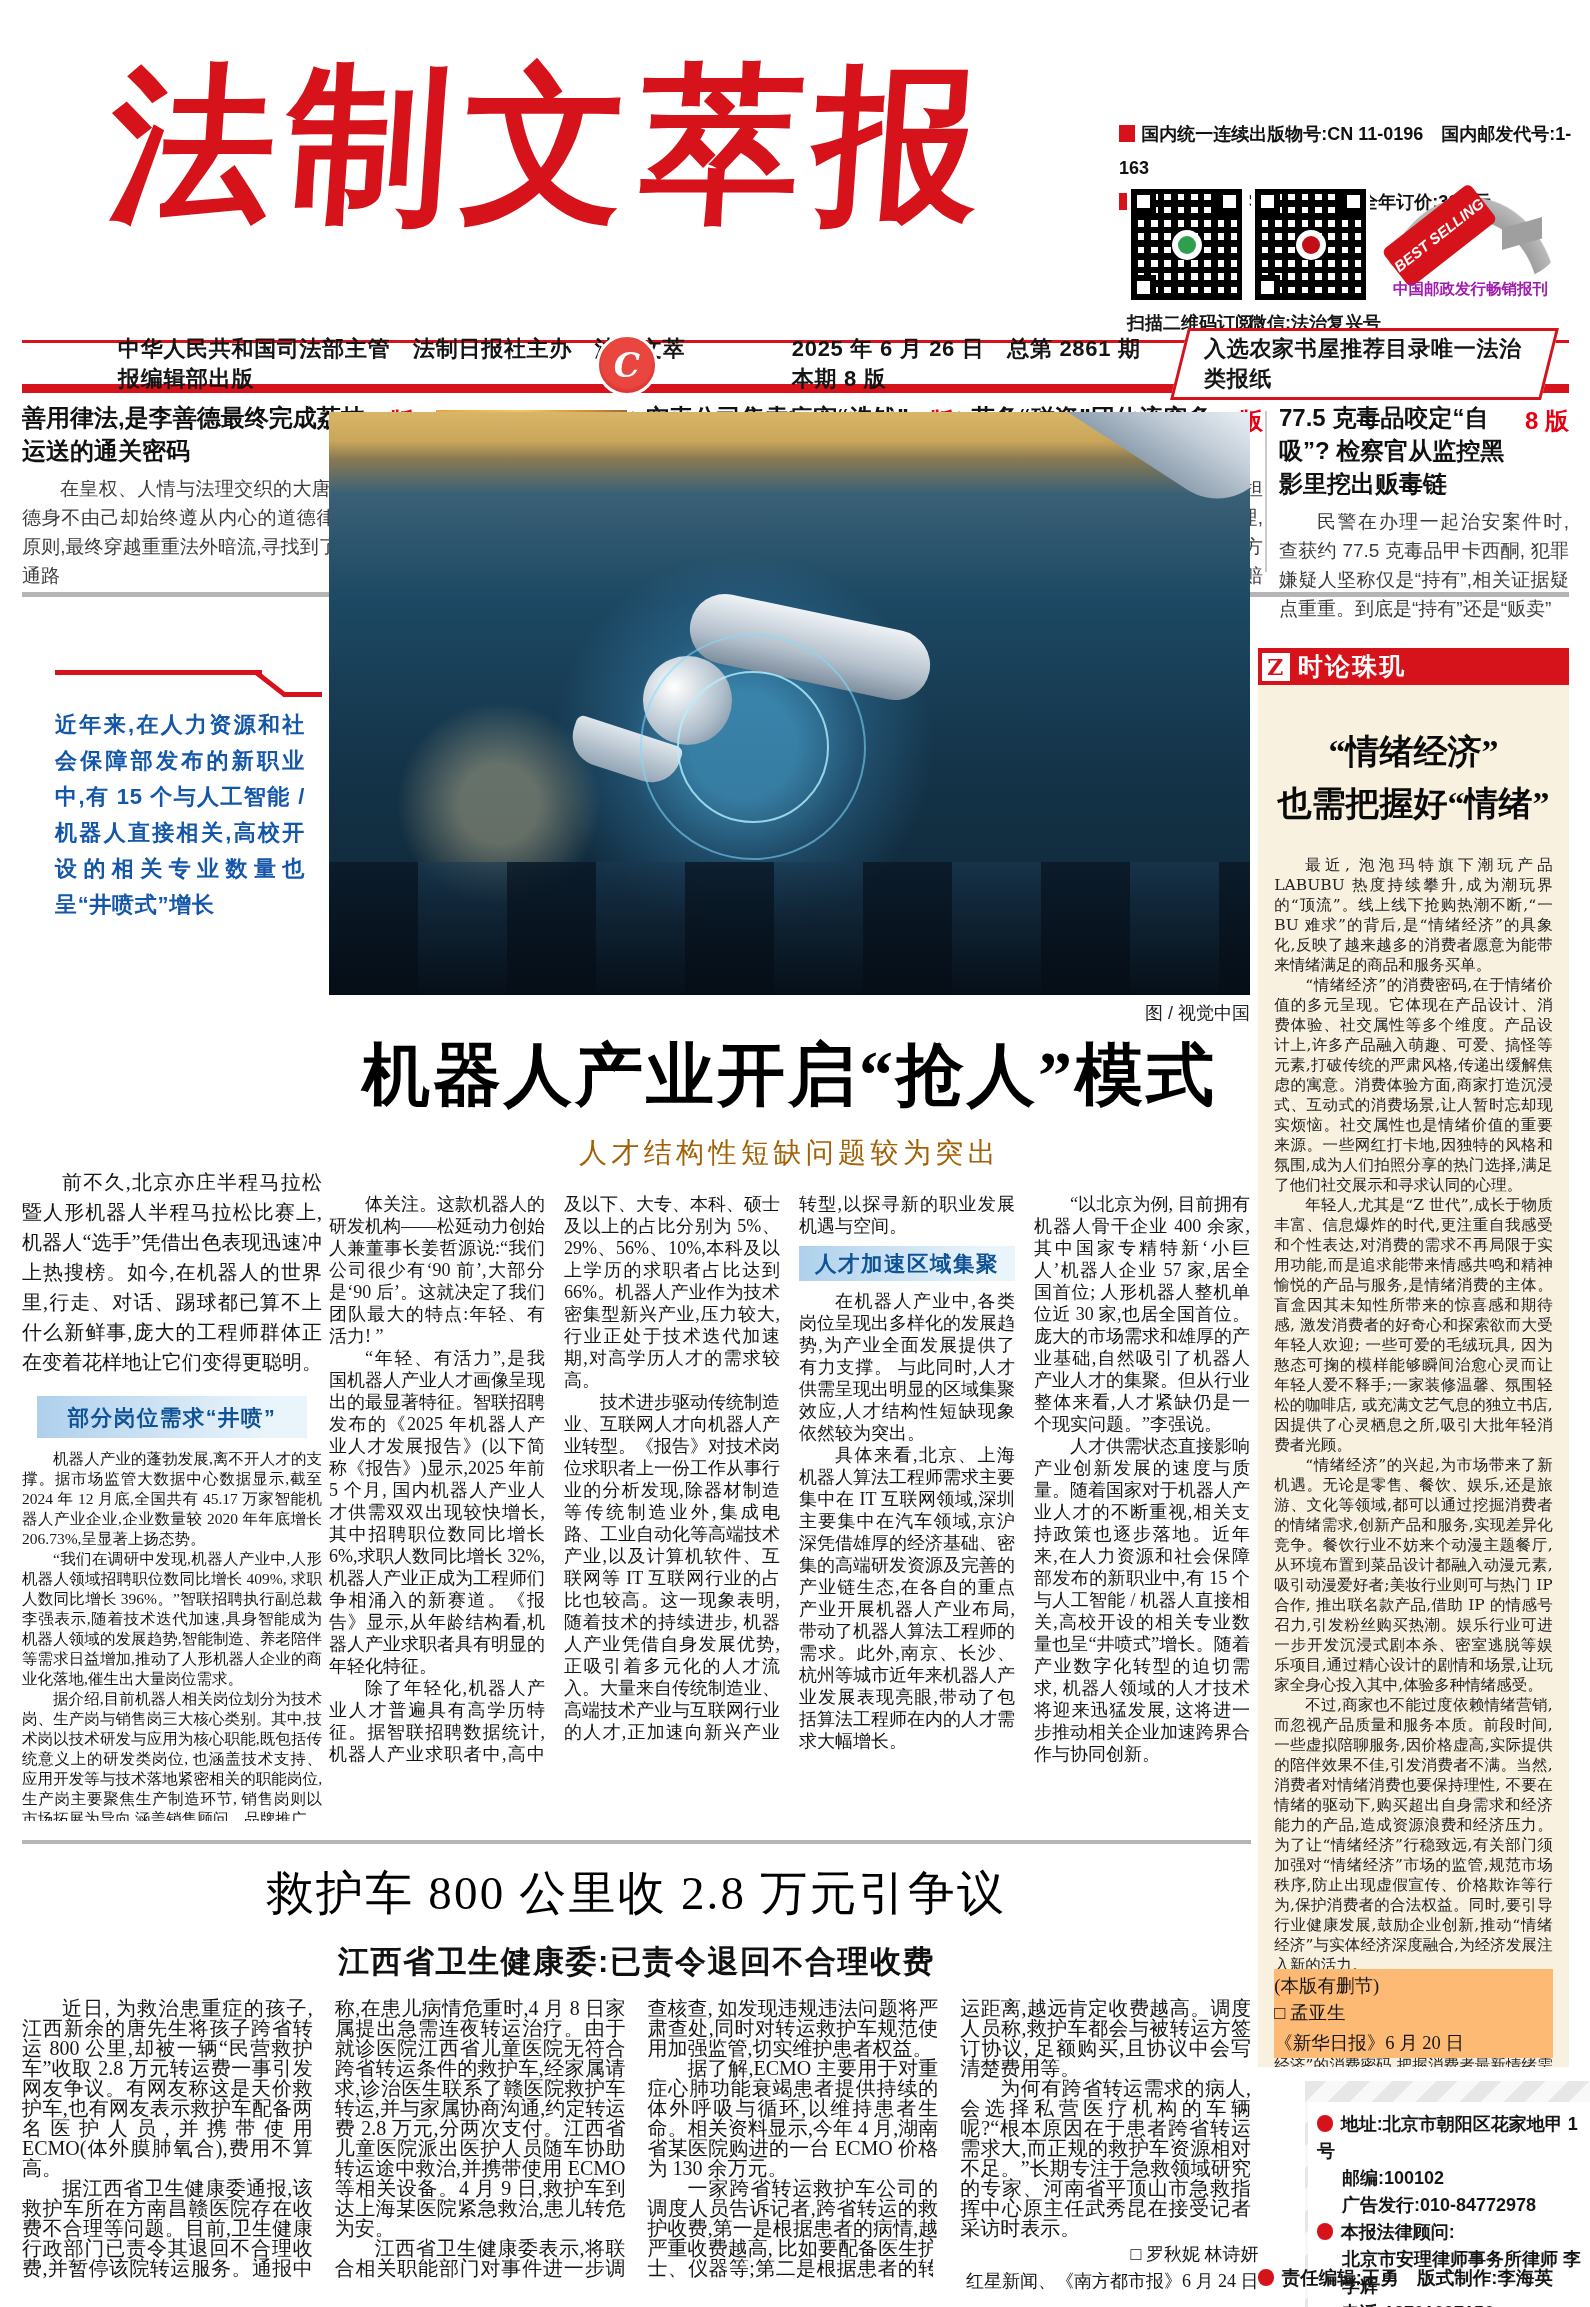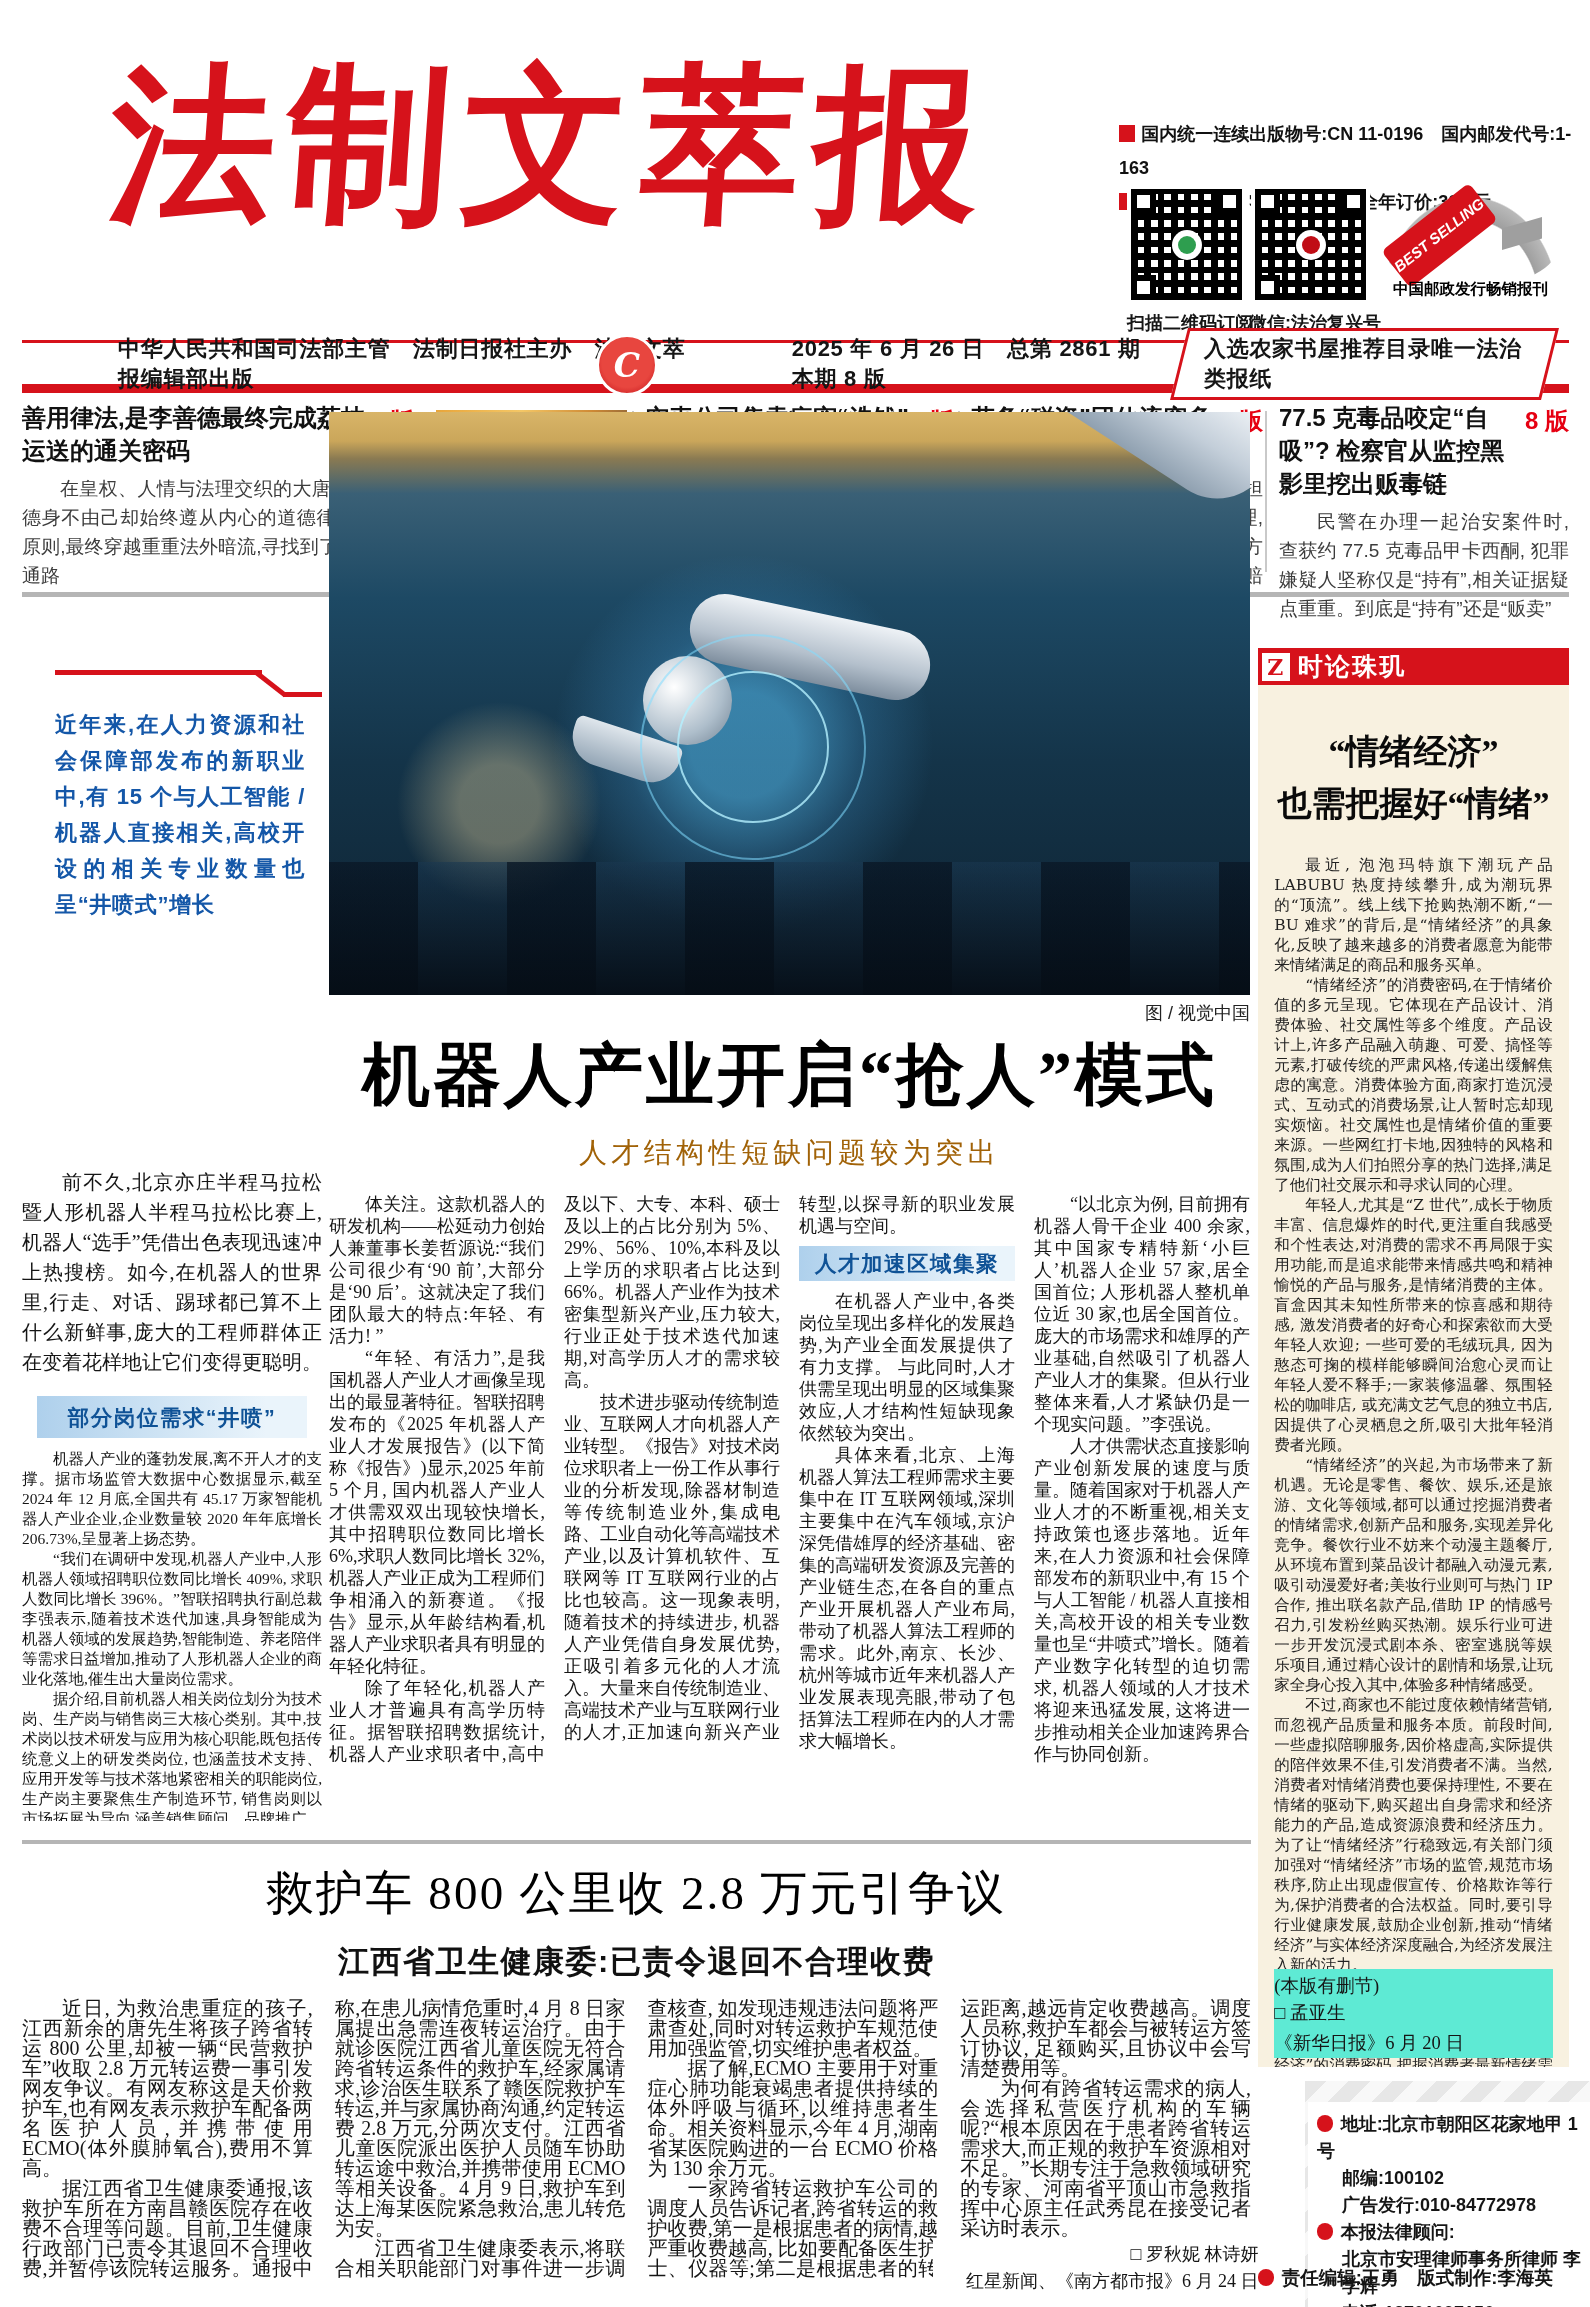--- a/index.html
+++ b/index.html
@@ -21,21 +21,21 @@
   .qr .c i{display:block;width:18px;height:18px;border-radius:50%;}
   .qr-cap{position:absolute;top:311px;font-size:18px;font-weight:bold;}
   .badge{position:absolute;left:1378px;top:184px;width:185px;height:122px;}
   .badge-swoosh{position:absolute;left:4.4px;top:13.3px;width:176px;height:89px;border-radius:50% 50% 45% 45%;
         background:radial-gradient(ellipse at 50% 120%, transparent 55%, #9f9f9f 56%, #b9b9b9 70%, transparent 71%);}
   .badge-ribbon{position:absolute;left:6px;top:28px;width:111px;height:47px;background:#d6121b;
         transform:rotate(-38deg);border-radius:6px;display:flex;align-items:center;justify-content:center;}
   .badge-ribbon span{color:#fff;font-weight:bold;font-size:15px;font-style:italic;line-height:16.3px;text-align:center;}
   .badge-post{position:absolute;right:21px;top:33px;width:40px;height:33px;background:#9f9f9f;
         clip-path:polygon(0 35%,100% 0,100% 65%,0 100%);}
-  .badge-cap{position:absolute;left:0;top:95px;width:185px;text-align:center;color:#000000;font-weight:bold;font-size:15.5px;}
+  .badge-cap{position:absolute;left:0;top:95px;width:185px;text-align:center;color:#a21caf;font-weight:bold;font-size:15.5px;}
   
   .dateline{position:absolute;left:22px;top:340px;width:1547px;height:41px;border-top:3.7px solid #d6121b;
         border-bottom:9px solid #d6121b;display:flex;align-items:center;font-weight:bold;font-size:22px;}
   .dateline-left{margin-left:96px;letter-spacing:0.7px;}
   .dateline-logo{position:absolute;left:574px;top:-9px;width:56px;height:56px;border-radius:50%;
         background:radial-gradient(circle at 50% 45%,#e8463f 0 60%,#c00d16 100%);border:3px solid #fff;
         display:flex;align-items:center;justify-content:center;color:#fff;font-family:"DejaVu Serif",serif;
         font-size:33px;font-style:italic;}
   .dateline-date{margin-left:89px;letter-spacing:0.7px;}
   .dateline-note{margin-left:auto;margin-right:19px;border:3px solid #d6121b;background:#fff;
@@ -100,21 +100,21 @@
   .opinion{position:absolute;left:1258px;top:648px;width:311px;height:1419px;background:#f8f1e0;overflow:hidden;}
   .op-kicker{height:37px;background:#d6121b;color:#fff;display:flex;align-items:center;gap:7.4px;
         font-size:25px;font-weight:bold;padding-left:4.4px;letter-spacing:2.2px;}
   .op-logo{width:28px;height:28px;background:#fff;color:#d6121b;display:flex;align-items:center;justify-content:center;
         font-weight:bold;font-size:22px;font-family:"DejaVu Serif",serif;}
   .op-title{margin:41px 6px 25px;text-align:center;font-family:"Liberation Serif",serif;font-weight:bold;
         font-size:34px;line-height:52px;color:#0a0a0a;}
   .op-body{padding:0 16.3px;font-family:"DejaVu Serif",serif;font-size:15.5px;line-height:20px;text-align:justify;color:#222;}
   .op-body p{margin:0;text-indent:2em;}
   .op-sig{position:absolute;left:16.3px;right:16.3px;bottom:9px;font-family:"Liberation Serif",serif;font-size:18.5px;
-        background:#5eead4;padding-top:4.4px;}
+        background:#fdba74;padding-top:4.4px;}
   .op-note{text-align:left;}
   .op-by,.op-src{text-align:left;line-height:30px;}
   
   .bottom-head{position:absolute;left:22px;top:1862px;width:1229px;text-align:center;font-family:"Liberation Serif",serif;
         font-weight:normal;font-size:47px;letter-spacing:2.2px;color:#000;}
   .bottom-sub{position:absolute;left:22px;top:1941px;width:1229px;text-align:center;font-size:31px;font-weight:bold;
         letter-spacing:1.5px;color:#111;}
   .bottom-body{position:absolute;left:22px;top:1998px;width:1229px;height:302px;overflow:hidden;
         column-count:4;column-gap:22px;font-family:"Liberation Serif",serif;font-size:20px;line-height:20px;text-align:justify;}
   .bottom-body p{margin:0;text-indent:2em;}

